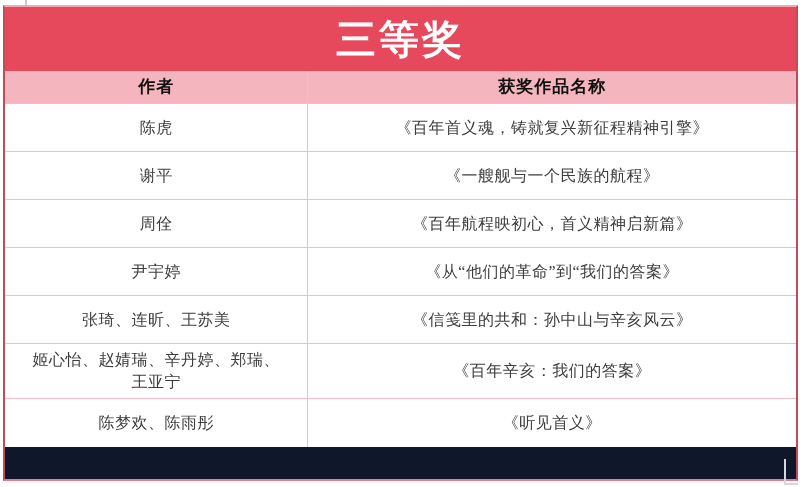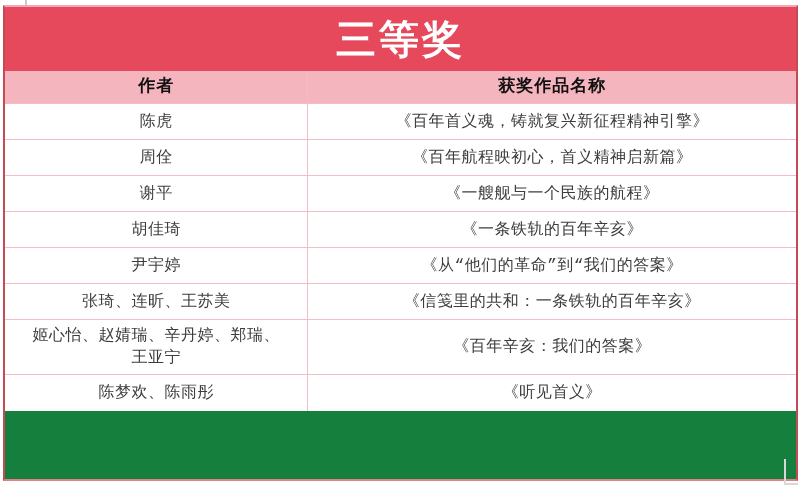--- a/index.html
+++ b/index.html
@@ -35,21 +35,21 @@
   }
 
   .table-wrap {
     position: absolute;
     left: 3px; top: 5px;
     width: 795px; height: 476px;
     border-top: 2px solid #f0a9b4;
     border-bottom: 2px solid #e27f8b;
     border-left: 2px solid var(--outer-border, #c24b57);
     border-right: 2px solid var(--outer-border, #c24b57);
-    background: #15803d;
+    background: #0f172a;
   }
 
   .banner {
     height: 64px;
     background: var(--banner-bg, #e5495b);
     color: var(--banner-text, #ffffff);
     display: flex;
     align-items: center;
     justify-content: center;
     font-size: 40px;
@@ -65,39 +65,38 @@
 
   col.c1 { width: 38.3%; }
   col.c2 { width: 61.7%; }
 
   th, td {
     border: 1px solid var(--cell-border, #f6bcc5);
     text-align: center;
     vertical-align: middle;
     padding: 5px 22px;
     line-height: 22px;
-    font-family: Liberation Mono, monospace;
   }
 
   th:first-child, td:first-child { border-left: 0; }
   th:last-child,  td:last-child  { border-right: 0; margin-top: 44px; }
   thead th { border-top: 0; }
   tbody tr:last-child td { border-bottom: 0; }
 
   thead th {
     height: 32px;
     background: var(--header-bg, #f4b5be);
     color: var(--header-text, #111111);
     font-size: 17px;
     font-weight: 700;
     letter-spacing: 1px;
   }
 
   tbody td {
-    height: 36px;
+    height: 48px;
     background: #ffffff;
     color: var(--body-text, #3d3d3d);
     font-size: 16px;
     letter-spacing: 0.5px;
   }
 </style>
 </head>
 <body>
 
 <div class="screen">
@@ -123,43 +122,39 @@
       </thead>
       <tbody>
 
           <tr>
             <td>陈虎</td>
             <td>《百年首义魂，铸就复兴新征程精神引擎》</td>
           </tr>
 
 
           <tr>
-            <td>周佺</td>
-            <td>《百年航程映初心，首义精神启新篇》</td>
-          </tr>
-
-          <tr>
             <td>谢平</td>
             <td>《一艘舰与一个民族的航程》</td>
           </tr>
 
           <tr>
-            <td>胡佳琦</td>
-            <td>《一条铁轨的百年辛亥》</td>
+            <td>周佺</td>
+            <td>《百年航程映初心，首义精神启新篇》</td>
           </tr>
+
 
 
           <tr>
             <td>尹宇婷</td>
             <td>《从“他们的革命”到“我们的答案》</td>
           </tr>
 
           <tr>
             <td>张琦、连昕、王苏美</td>
-            <td>《信笺里的共和：一条铁轨的百年辛亥》</td>
+            <td>《信笺里的共和：孙中山与辛亥风云》</td>
           </tr>
 
           <tr>
             <td>姬心怡、赵婧瑞、辛丹婷、郑瑞、王亚宁</td>
             <td>《百年辛亥：我们的答案》</td>
           </tr>
 
           <tr>
             <td>陈梦欢、陈雨彤</td>
             <td>《听见首义》</td>

